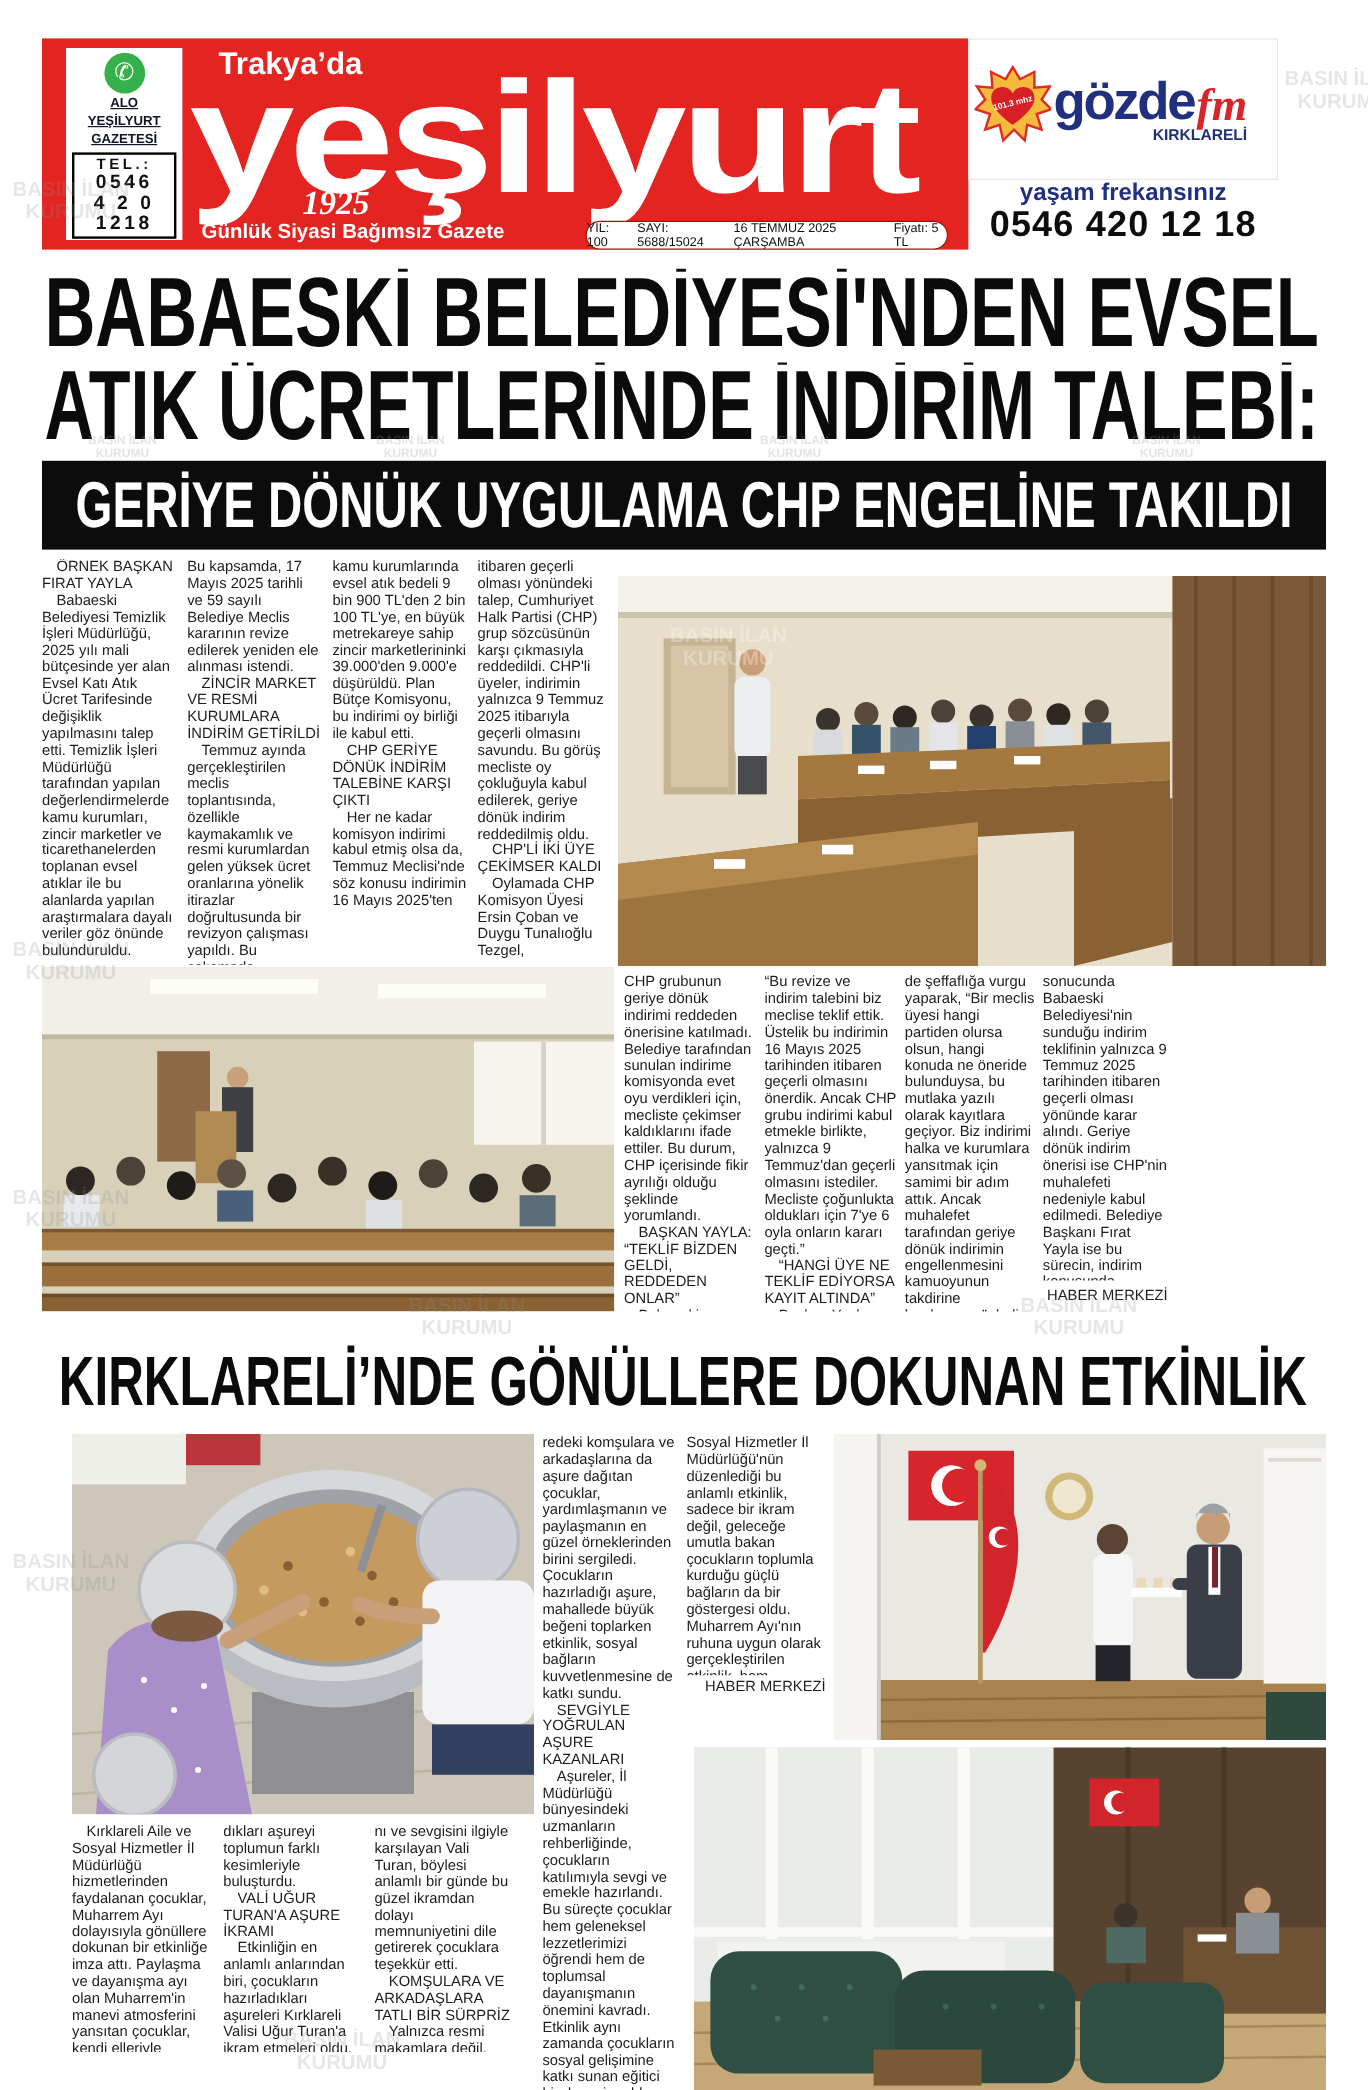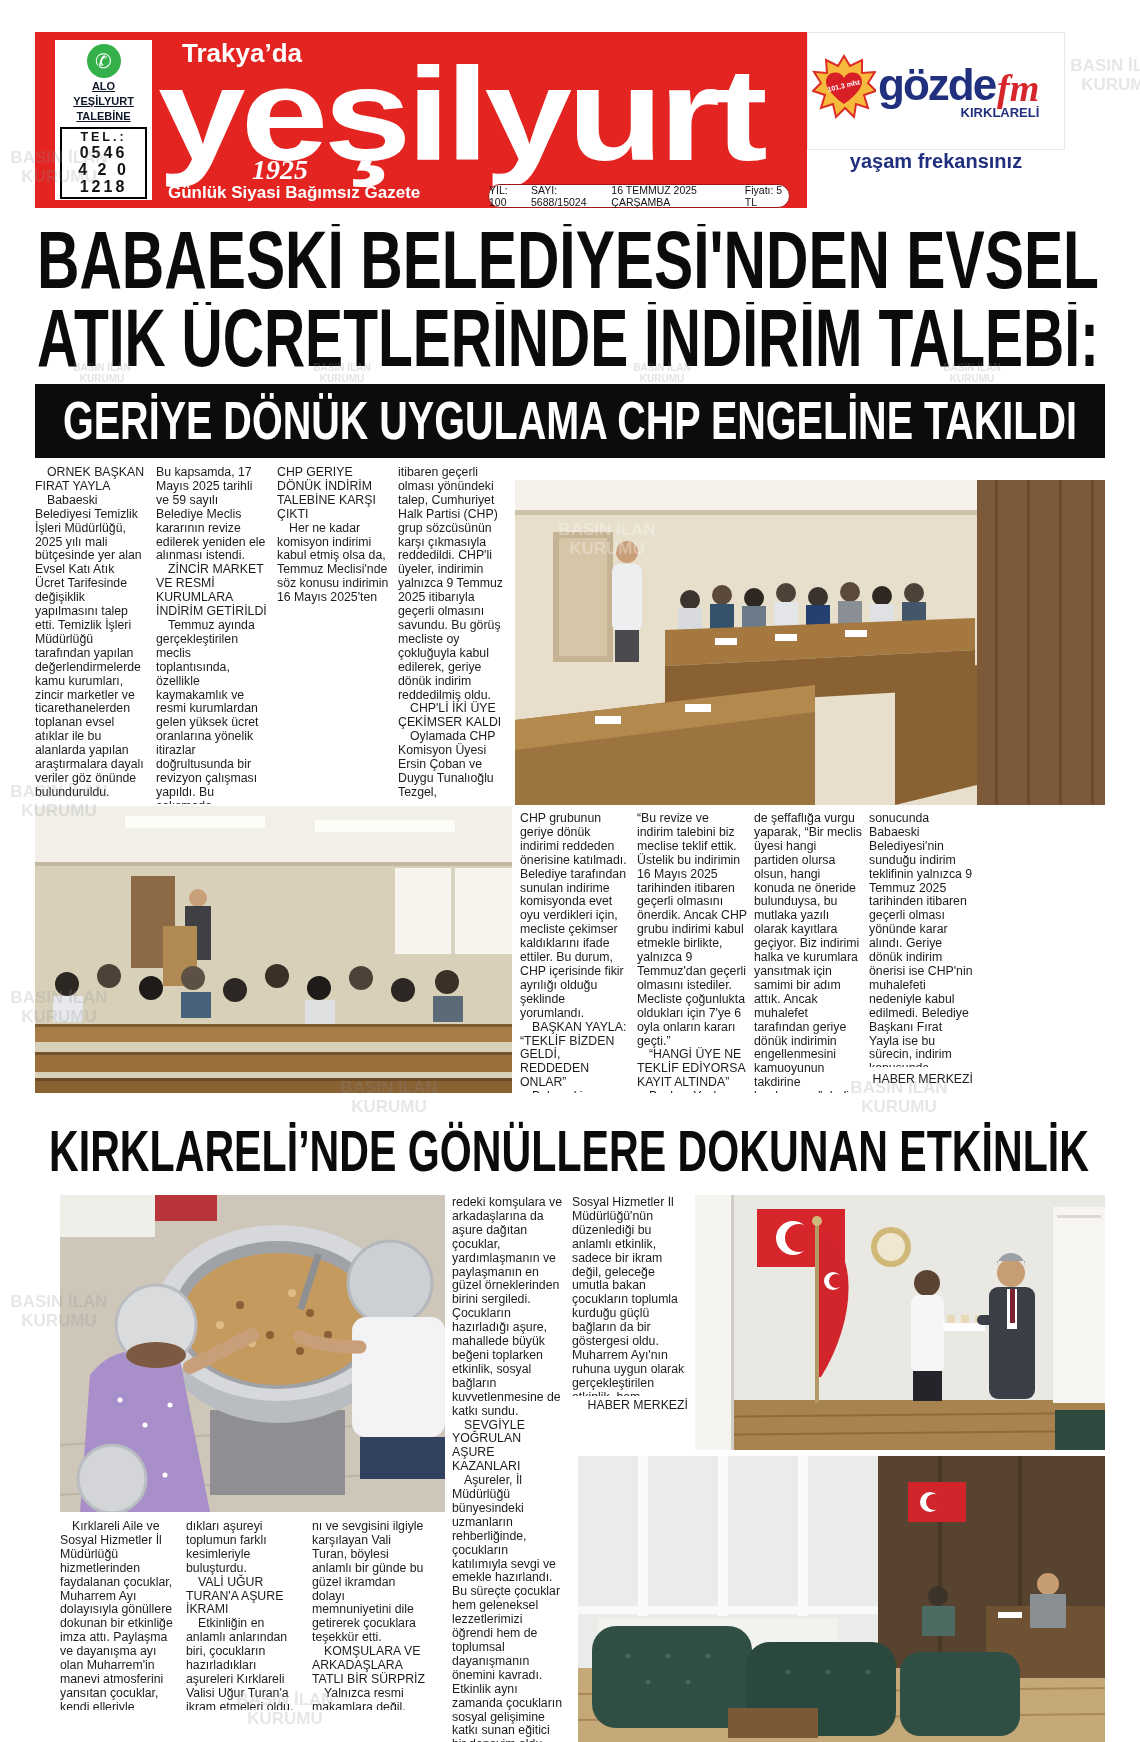--- a/index.html
+++ b/index.html
@@ -101,21 +101,21 @@
   <div class="wm wm-sm" id="wm-s2">BASIN İLAN KURUMU</div>
   <div class="wm wm-sm" id="wm-s3">BASIN İLAN KURUMU</div>
   <div class="wm wm-sm" id="wm-s4">BASIN İLAN KURUMU</div>
 
   <div class="abs" id="masthead-red"></div>
 
   <div class="abs" id="phone-box">
     <div id="wa-circle">✆</div>
     <div class="pb-line">ALO</div>
     <div class="pb-line">YEŞİLYURT</div>
-    <div class="pb-line">TALEBİNE</div>
+    <div class="pb-line">GAZETESİ</div>
     <div id="tel-box">
       <div class="tel-label">TEL.:</div>
       <div class="tel-num">0546</div>
       <div class="tel-num">4 2 0</div>
       <div class="tel-num">1218</div>
     </div>
   </div>
 
   <div class="abs" id="region">Trakya’da</div>
 
@@ -143,20 +143,21 @@
     </svg>
     <div id="ad-text-col">
       <div id="ad-brand-row">
         <span id="ad-brand">gözde</span>
         <span id="ad-fm">fm</span>
       </div>
       <div id="ad-city">KIRKLARELİ</div>
     </div>
   </div>
   <div class="abs" id="ad-slogan">yaşam frekansınız</div>
+  <div class="abs" id="ad-phone">0546 420 12 18</div>
 
   <div class="abs" id="h1-line1">
     <svg width="1070" height="76" viewBox="0 0 1070 76">
       <text x="2" y="64" font-size="82" fill="#0b0b0b" textLength="1062" lengthAdjust="spacingAndGlyphs">BABAESKİ BELEDİYESİ'NDEN EVSEL</text>
     </svg>
   </div>
   <div class="abs" id="banner">
     <svg width="1070" height="74" viewBox="0 0 1070 74">
       <text x="28" y="55" font-size="54" fill="#ffffff" textLength="1014" lengthAdjust="spacingAndGlyphs">GERİYE DÖNÜK UYGULAMA CHP ENGELİNE TAKILDI</text>
     </svg>
@@ -170,20 +171,21 @@
   <div class="col" id="s1c1">
       <div class="para">ÖRNEK BAŞKAN FIRAT YAYLA</div>
       <div class="para">Babaeski Belediyesi Temizlik İşleri Müdürlüğü, 2025 yılı mali bütçesinde yer alan Evsel Katı Atık Ücret Tarifesinde değişiklik yapılmasını talep etti. Temizlik İşleri Müdürlüğü tarafından yapılan değerlendirmelerde kamu kurumları, zincir marketler ve ticarethanelerden toplanan evsel atıklar ile bu alanlarda yapılan araştırmalara dayalı veriler göz önünde bulunduruldu.</div>
     </div>
   <div class="col cont" id="s1c2">
       <div class="para">Bu kapsamda, 17 Mayıs 2025 tarihli ve 59 sayılı Belediye Meclis kararının revize edilerek yeniden ele alınması istendi.</div>
       <div class="para">ZİNCİR MARKET VE RESMİ KURUMLARA İNDİRİM GETİRİLDİ</div>
       <div class="para">Temmuz ayında gerçekleştirilen meclis toplantısında, özellikle kaymakamlık ve resmi kurumlardan gelen yüksek ücret oranlarına yönelik itirazlar doğrultusunda bir revizyon çalışması yapıldı. Bu çalışmada</div>
     </div>
   <div class="col cont" id="s1c3">
+      <div class="para">kamu kurumlarında evsel atık bedeli 9 bin 900 TL'den 2 bin 100 TL'ye, en büyük metrekareye sahip zincir marketlerininki 39.000'den 9.000'e düşürüldü. Plan Bütçe Komisyonu, bu indirimi oy birliği ile kabul etti.</div>
       <div class="para">CHP GERİYE DÖNÜK İNDİRİM TALEBİNE KARŞI ÇIKTI</div>
       <div class="para">Her ne kadar komisyon indirimi kabul etmiş olsa da, Temmuz Meclisi'nde söz konusu indirimin 16 Mayıs 2025'ten</div>
     </div>
   <div class="col cont" id="s1c4">
       <div class="para">itibaren geçerli olması yönündeki talep, Cumhuriyet Halk Partisi (CHP) grup sözcüsünün karşı çıkmasıyla reddedildi. CHP'li üyeler, indirimin yalnızca 9 Temmuz 2025 itibarıyla geçerli olmasını savundu. Bu görüş mecliste oy çokluğuyla kabul edilerek, geriye dönük indirim reddedilmiş oldu.</div>
       <div class="para">CHP'Lİ İKİ ÜYE ÇEKİMSER KALDI</div>
       <div class="para">Oylamada CHP Komisyon Üyesi Ersin Çoban ve Duygu Tunalıoğlu Tezgel,</div>
     </div>
   <div class="col cont" id="s1c5">
       <div class="para">CHP grubunun geriye dönük indirimi reddeden önerisine katılmadı. Belediye tarafından sunulan indirime komisyonda evet oyu verdikleri için, mecliste çekimser kaldıklarını ifade ettiler. Bu durum, CHP içerisinde fikir ayrılığı olduğu şeklinde yorumlandı.</div>

